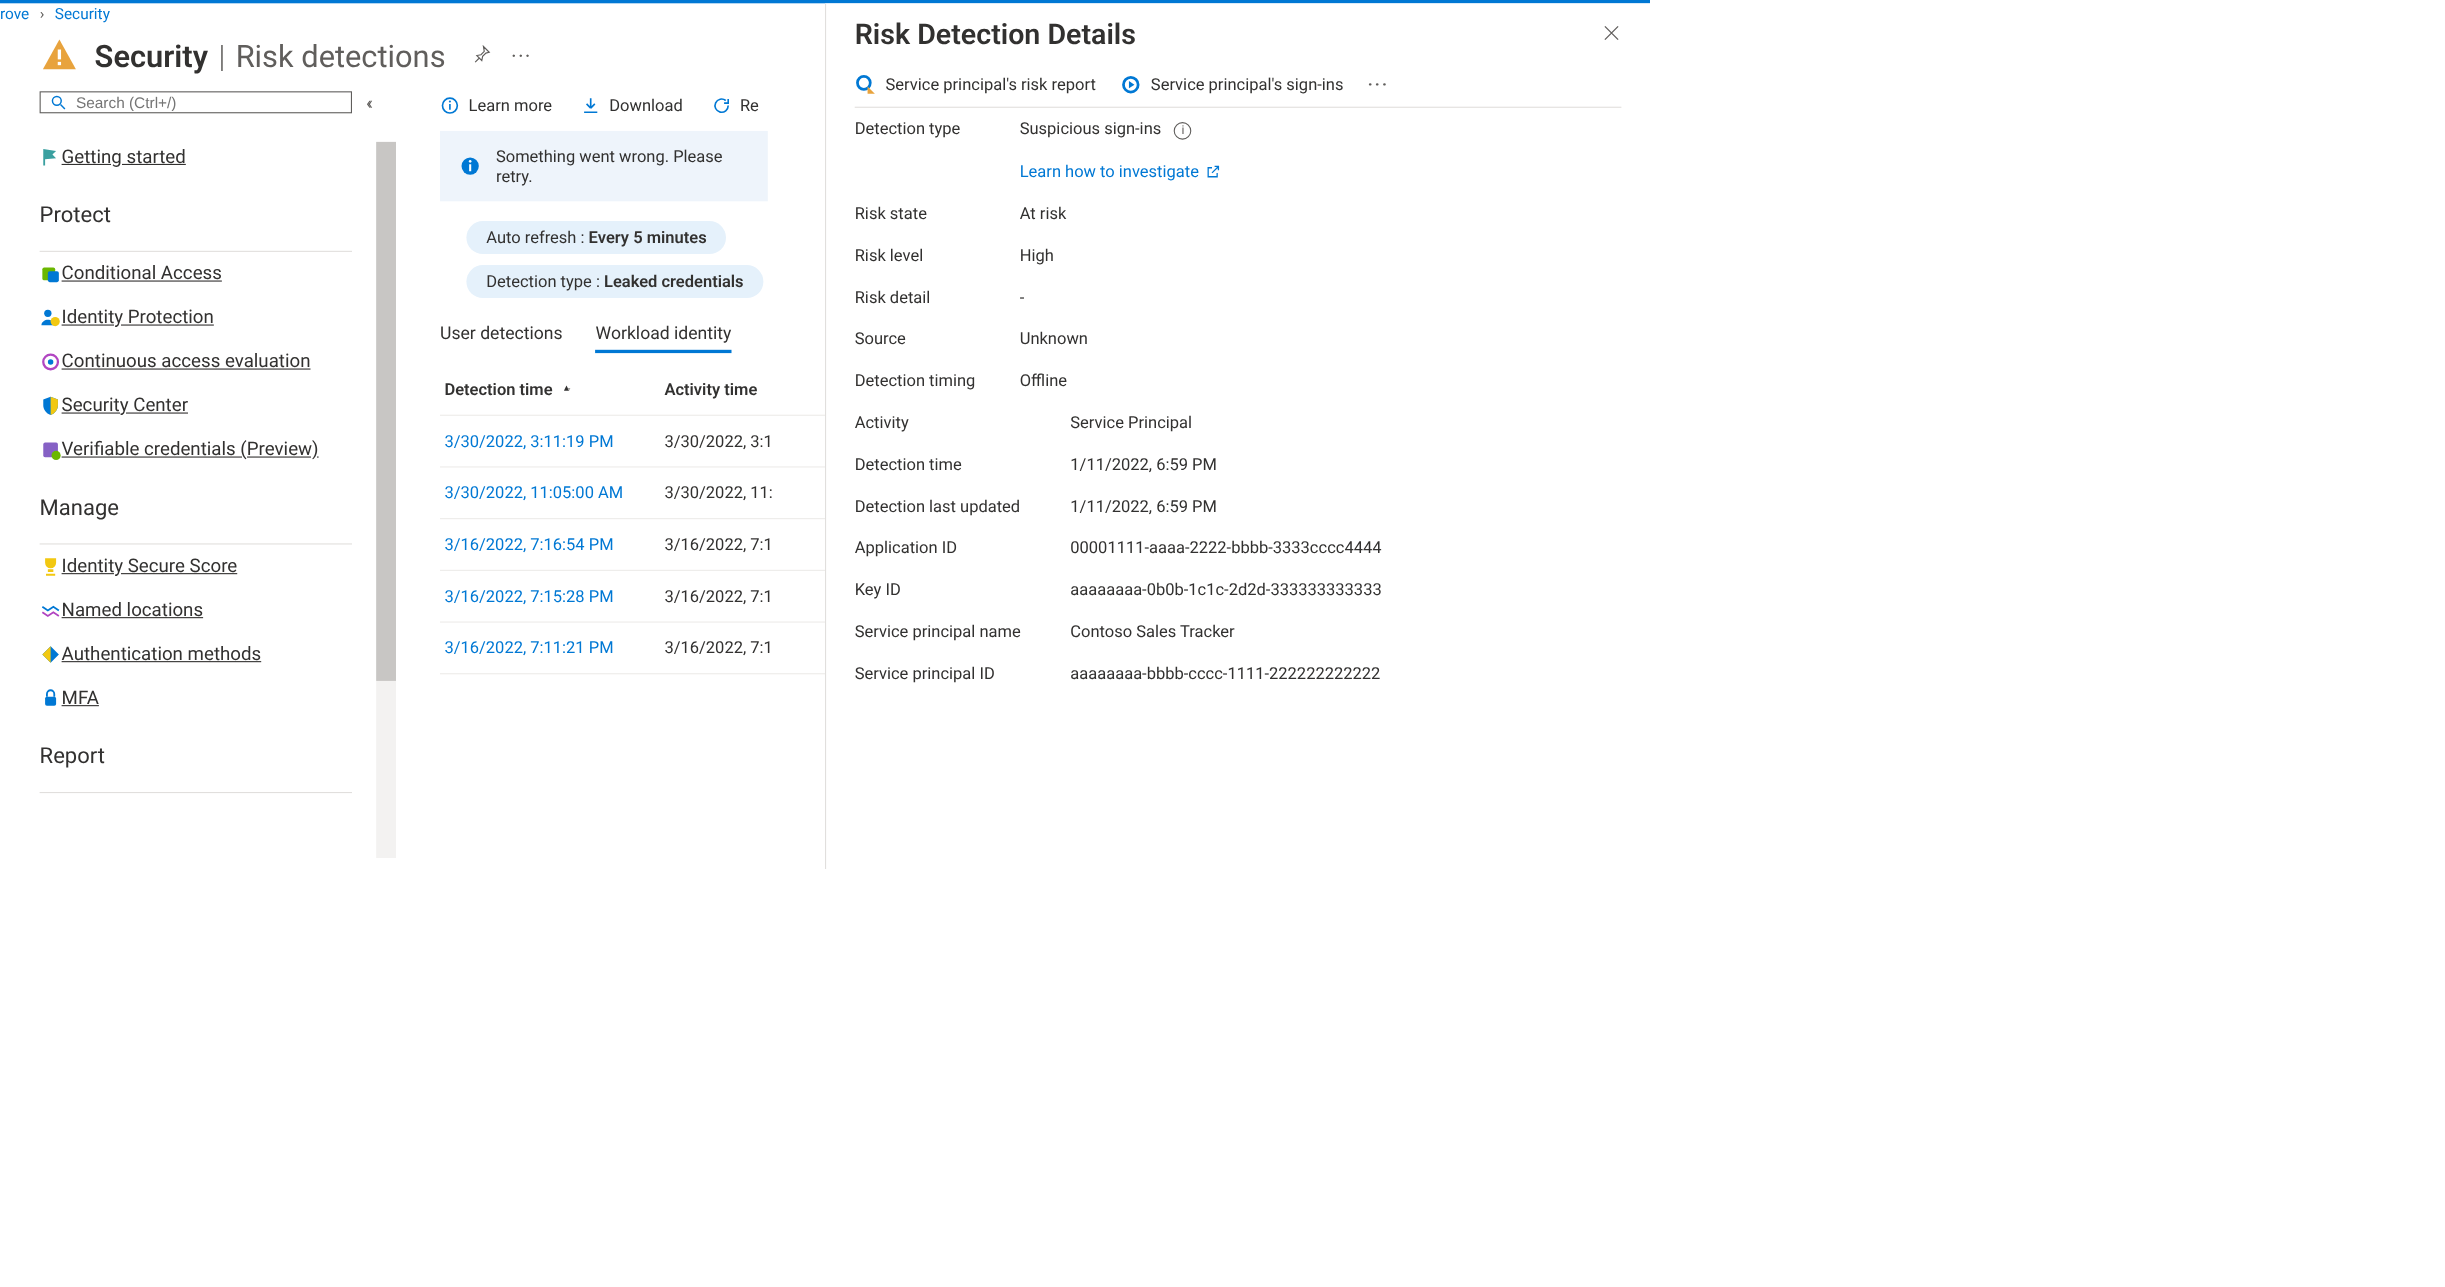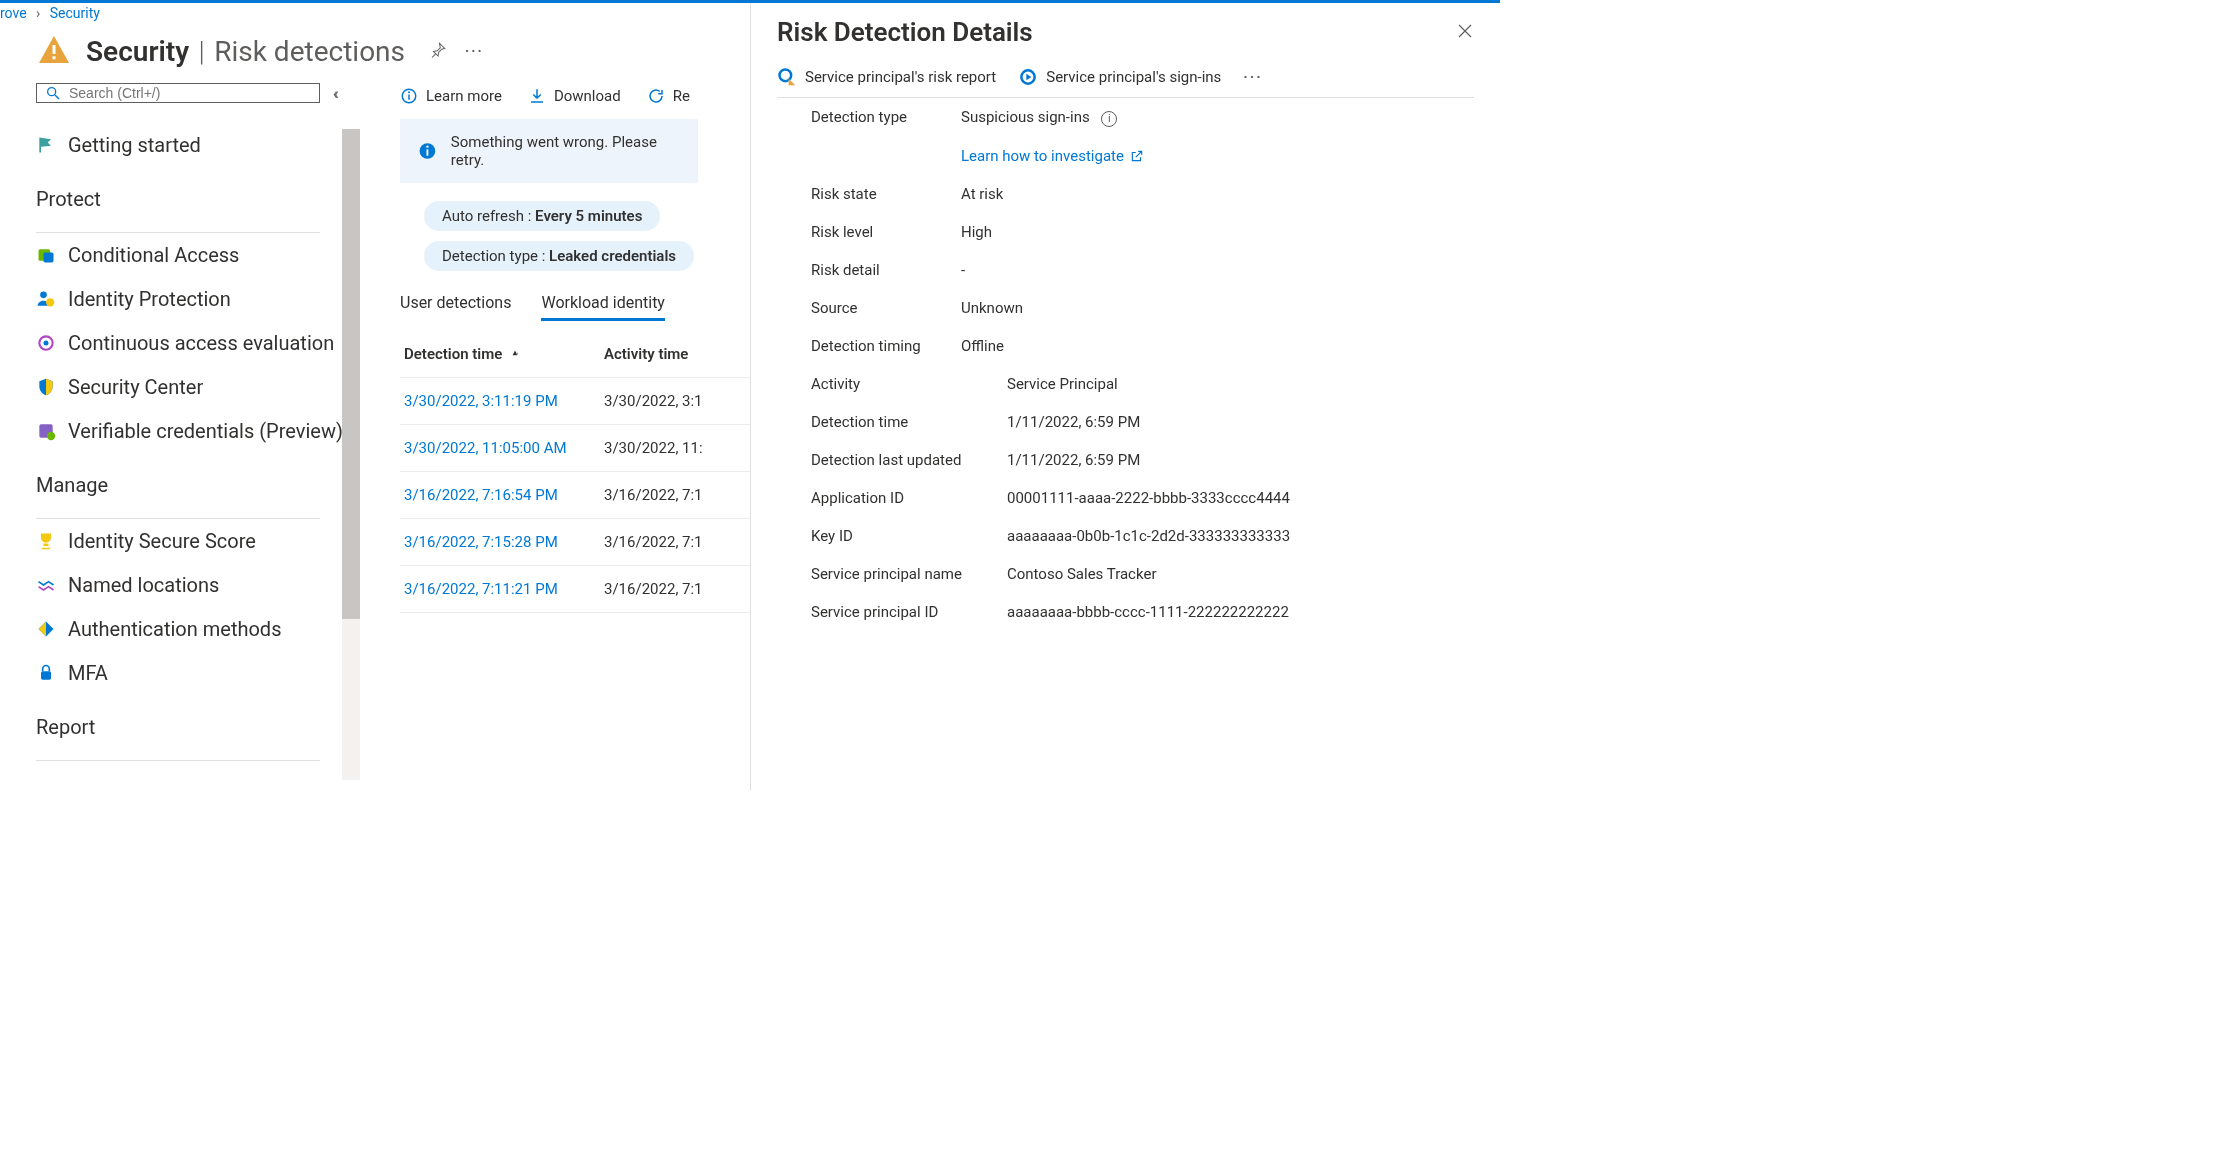--- a/index.html
+++ b/index.html
@@ -80,24 +80,25 @@
     bottom: 0;
     background: #f3f2f1;
   }
   .scroll-thumb {
     background: #c8c6c4;
     width: 100%;
     height: 490px;
   }
   .side-list { margin-top: 20px; }
   .side-item {
-    display:flex; align-items:center; gap: 12px;
+    display:flex; align-items:center; 
     padding: 10px 0;
-    font-size: 20px;
+    font-size: 17px;
     cursor: pointer;
+    text-decoration: underline;
   }
   .side-icon { width: 20px; height: 20px; display:flex; align-items:center; justify-content:center;}
   .side-group {
     font-size: 20px;
     font-weight: 400;
     color: #323130;
     margin-top: 20px;
     padding-bottom: 21px;
     border-bottom: 1px solid #e1dfdd;
     width: 284px;
@@ -160,21 +161,21 @@
   }
   .details-header { display:flex; align-items:center; justify-content:space-between; }
   .details-header h2 { font-size: 26px; font-weight:600; }
   .details-toolbar {
     display:flex; align-items:center; gap: 22px;
     padding: 20px 0 10px 0;
     border-bottom: 1px solid #e1dfdd;
     font-size: 15px;
   }
   .dtool { display:flex; align-items:center; gap:8px; cursor:pointer;}
-  .kv { display:flex; padding: 10px 0; font-size: 15px; margin-left: 34px;}
+  .kv { display:flex; padding: 10px 0; font-size: 15px;}
   .kv .k { width: 150px; color:#323130;}
   .kv.wide .k { width: 196px; }
   .kv .v { flex:1; }
   .info-dot {
     display:inline-flex; width:16px; height:16px; border:1px solid #605e5c;
     border-radius:50%; align-items:center; justify-content:center;
     font-size:11px; color:#605e5c; margin-left:8px;
   }
   .ext-link { display:inline-flex; align-items:center; gap:6px; color:#0078d4;}
   .close-x { cursor:pointer; }

